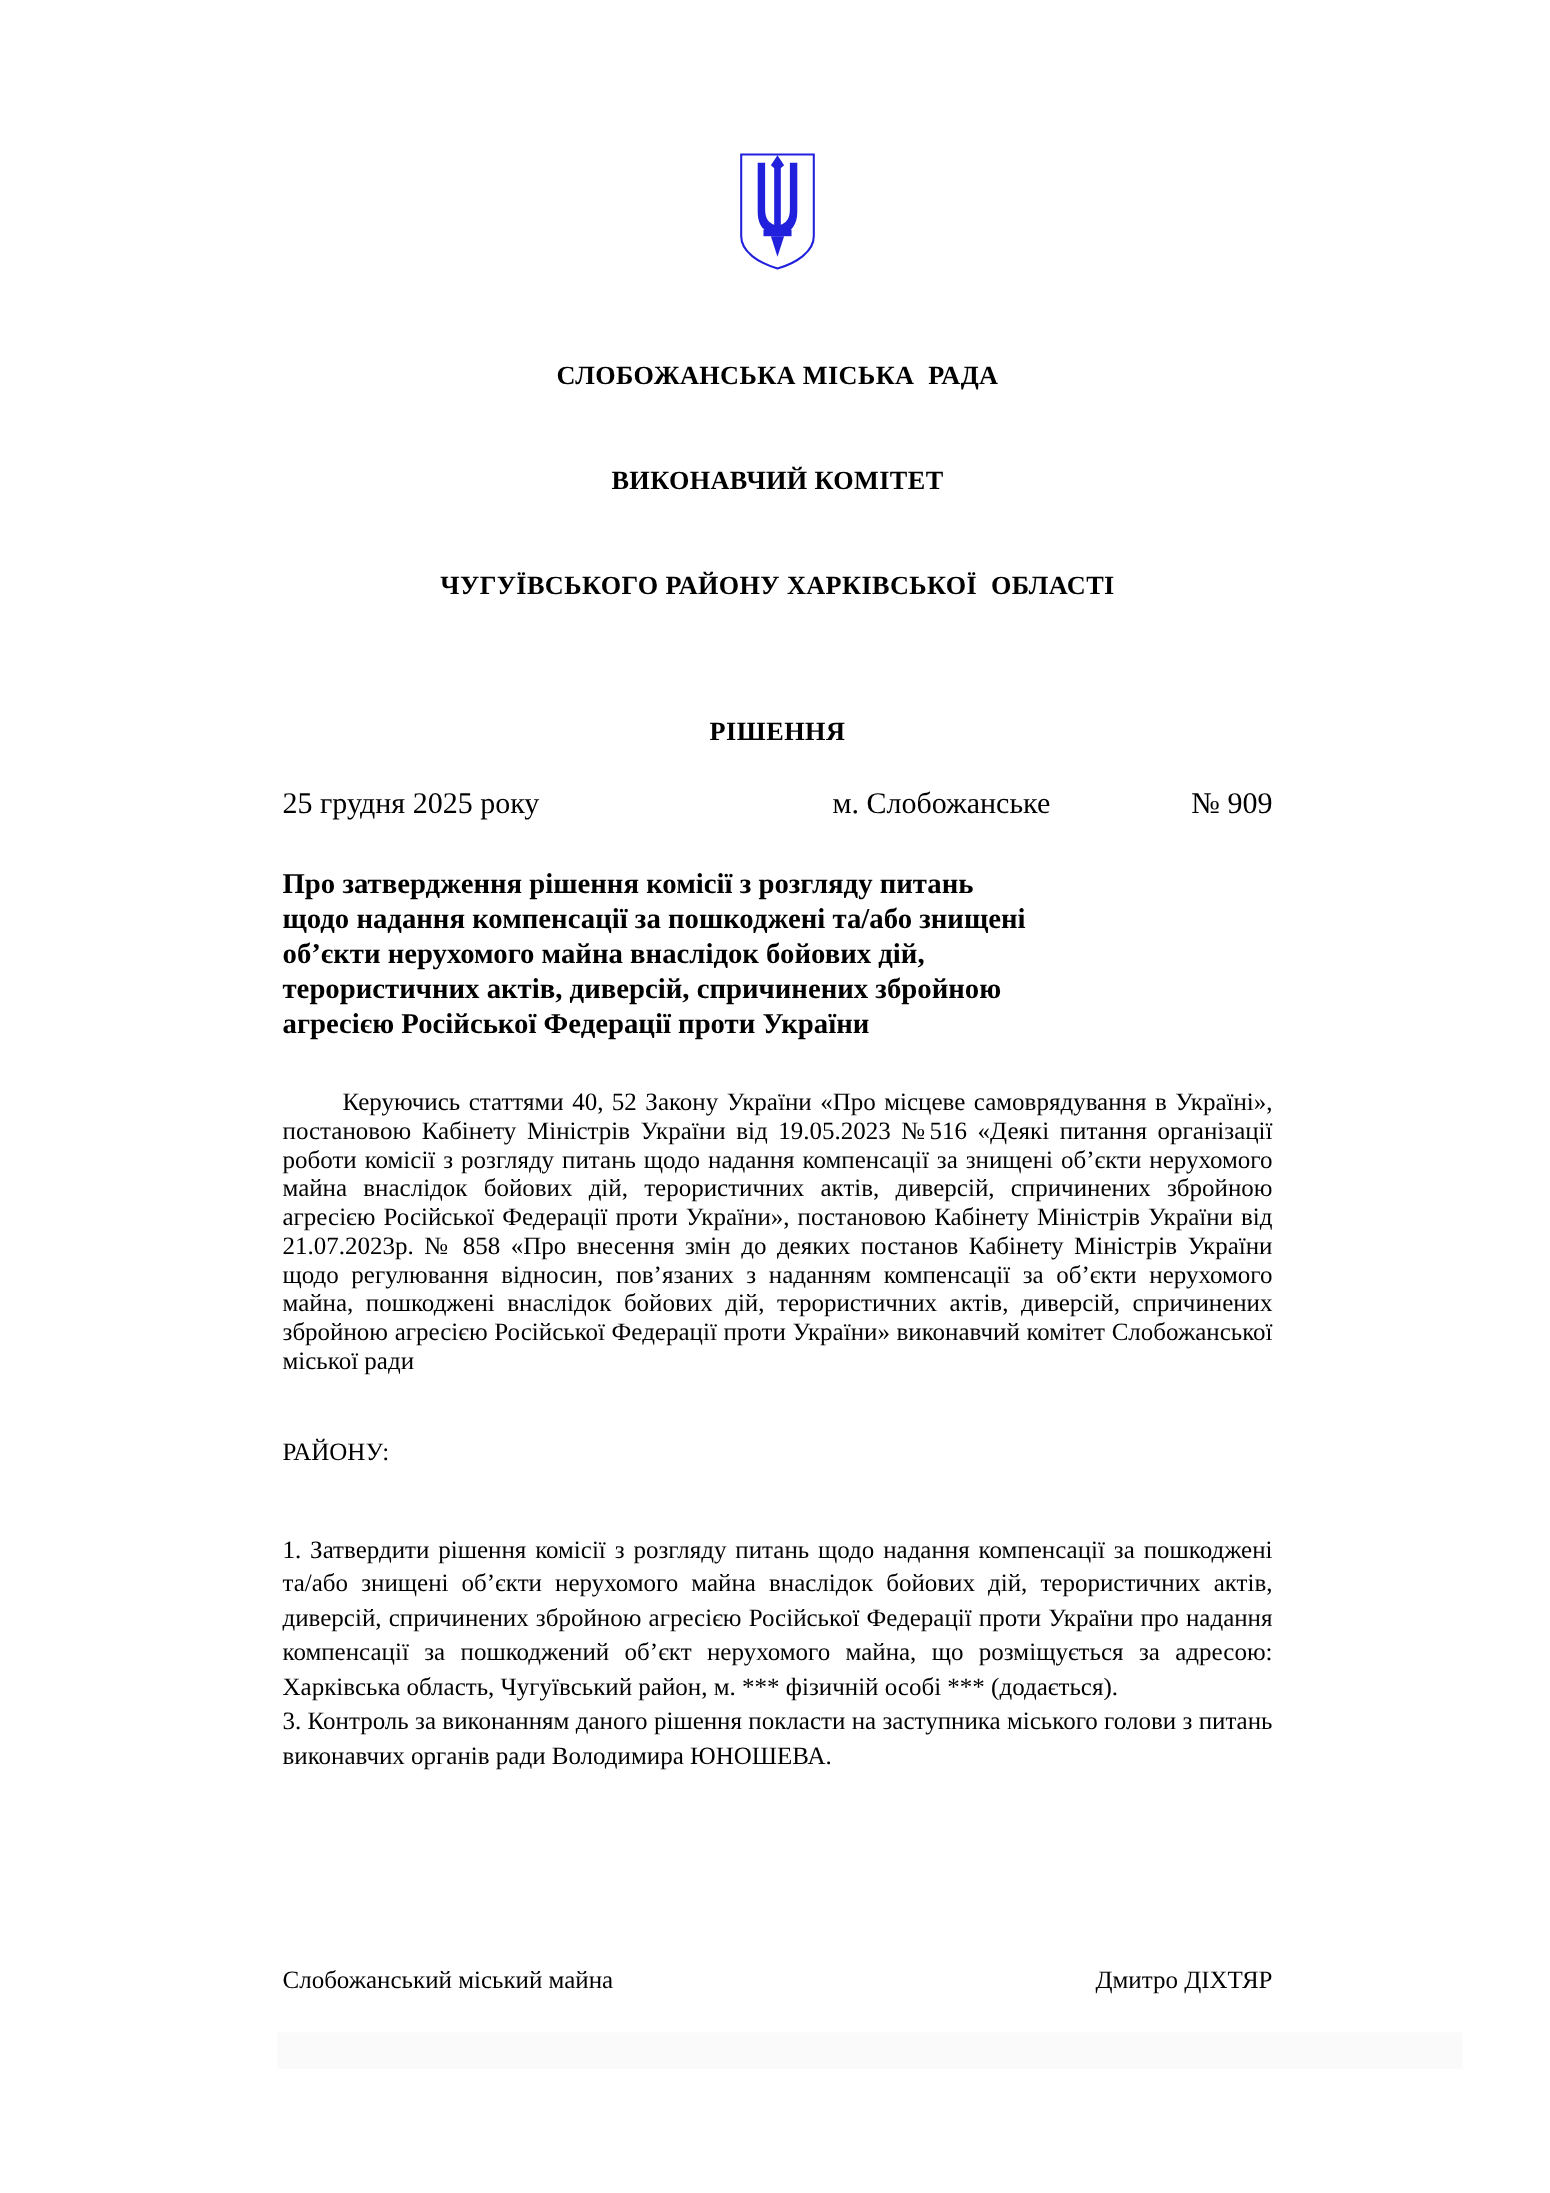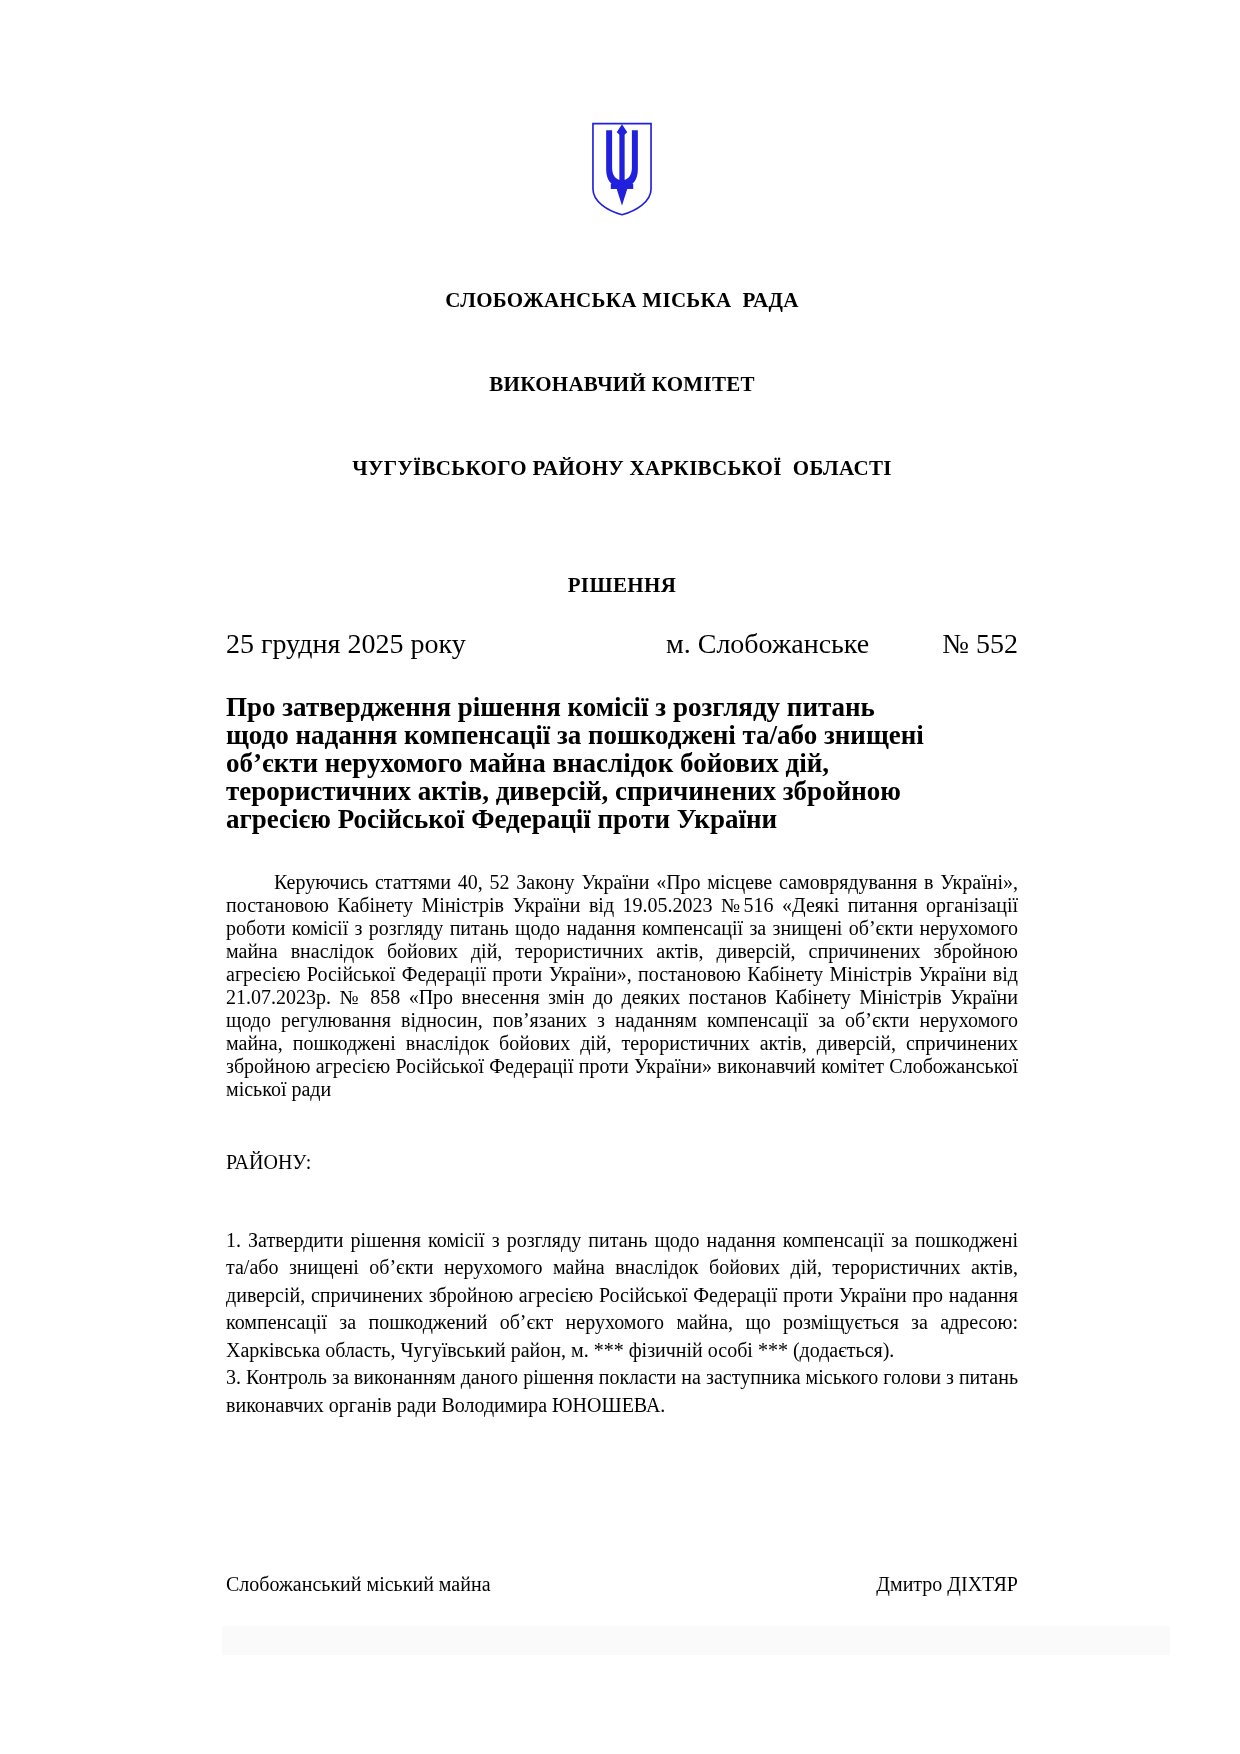--- a/index.html
+++ b/index.html
@@ -15,27 +15,27 @@
   .emblem svg { display:block; width:100%; height:100%; }
 
   .org {
     text-align:center; font-weight:bold; font-size:21px; line-height:28px;
     margin-top:12px; white-space:pre-wrap; letter-spacing:0.3px;
   }
   .doc-title {
     text-align:center; font-weight:bold; font-size:21px; line-height:28px;
     margin-top:33px; letter-spacing:0.4px;
   }
-  .meta-row { display:flex; margin-top:31px; font-size:28px; line-height:27px; }
+  .meta-row { display:flex; margin-top:31px; font-size:24px; line-height:27px; }
   .meta-date   { flex:0 0 440px; }
   .meta-place  { flex:1 1 auto; text-align:left; }
   .meta-number { flex:0 0 auto; text-align:right; }
 
   .subject {
-    margin-top:36px; font-weight:bold; font-size:27px; line-height:28px;
+    margin-top:36px; font-weight:bold; font-size:23px; line-height:28px;
     white-space:pre-line;
   }
   .body-par {
     margin:38px 0 0; font-size:20px; line-height:23px;
     text-align:justify; text-indent:48px;
   }
   .resolved { margin-top:48px; font-size:20px; line-height:27.5px; }
   .items    { margin-top:50px; }
   .item     { margin:0; font-size:20px; line-height:27.5px; text-align:justify; }
 
@@ -69,21 +69,21 @@
       <div>СЛОБОЖАНСЬКА МІСЬКА  РАДА</div>
       <div>ВИКОНАВЧИЙ КОМІТЕТ</div>
       <div>ЧУГУЇВСЬКОГО РАЙОНУ ХАРКІВСЬКОЇ  ОБЛАСТІ</div>
     </div>
 
     <div class="doc-title">РІШЕННЯ</div>
 
     <div class="meta-row">
       <span class="meta-date">25 грудня 2025 року</span>
       <span class="meta-place">м. Слобожанське</span>
-      <span class="meta-number">№ 552</span>
+      <span class="meta-number">№ 909</span>
     </div>
 
     <div class="subject">Про затвердження рішення комісії з розгляду питань
 щодо надання компенсації за пошкоджені та/або знищені
 об’єкти нерухомого майна внаслідок бойових дій,
 терористичних актів, диверсій, спричинених збройною
 агресією Російської Федерації проти України</div>
 
     <p class="body-par">Керуючись статтями 40, 52 Закону України «Про місцеве самоврядування в Україні», постановою Кабінету Міністрів України від 19.05.2023 №516 «Деякі питання організації роботи комісії з розгляду питань щодо надання компенсації за знищені об’єкти нерухомого майна внаслідок бойових дій, терористичних актів, диверсій, спричинених збройною агресією Російської Федерації проти України», постановою Кабінету Міністрів України від 21.07.2023р. № 858 «Про внесення змін до деяких постанов Кабінету Міністрів України щодо регулювання відносин, пов’язаних з наданням компенсації за об’єкти нерухомого майна, пошкоджені внаслідок бойових дій, терористичних актів, диверсій, спричинених збройною агресією Російської Федерації проти України» виконавчий комітет Слобожанської міської ради</p>
 

